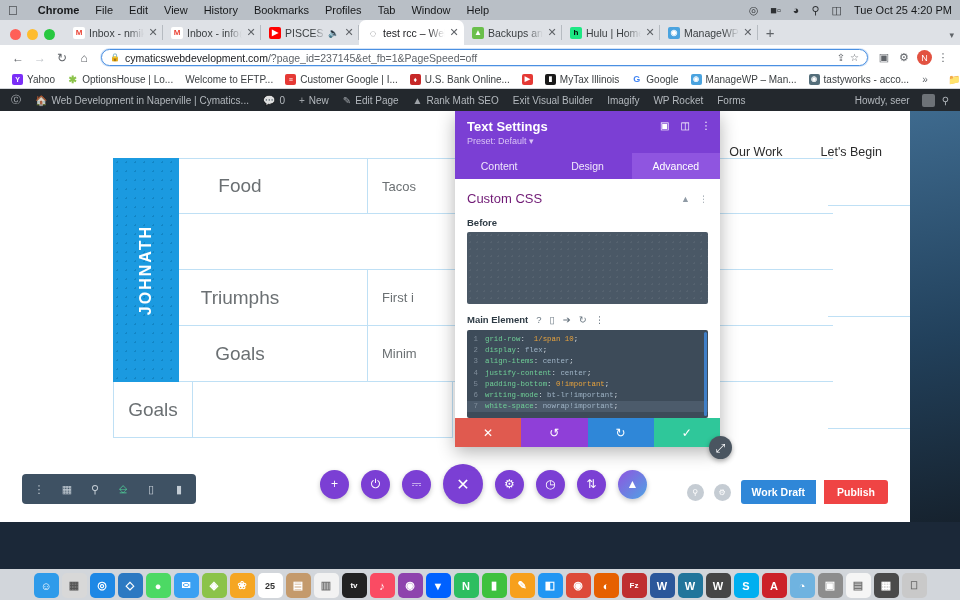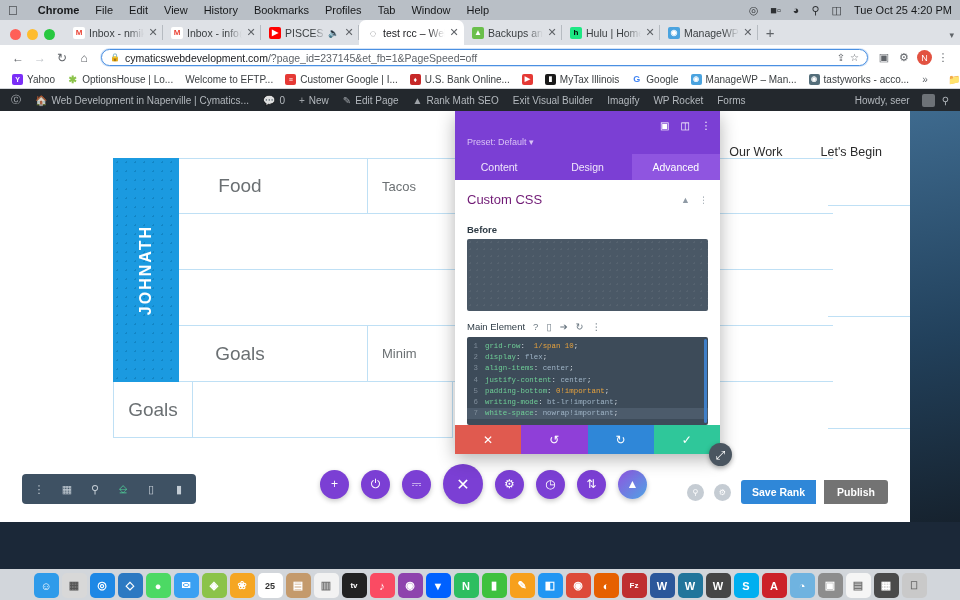--- a/index.html
+++ b/index.html
@@ -168,40 +168,40 @@
     background:linear-gradient(170deg,#3e6a8e,#22415c 55%,#16222e);
   }
 
   
   .modal {
     position:absolute; left:455px; top:0; width:265px; z-index:40;
     box-shadow:0 5px 18px rgba(0,0,0,.3); border-radius:4px; overflow:visible;
   }
   .m-head { background:#7b3fd4; padding:8px 12px 7px; position:relative; }
   .m-title { color:#fff; font-size:13px; font-weight:bold; }
-  .m-preset { color:#d9c3f5; font-size:9px; margin-top:18px; }
+  .m-preset { color:#d9c3f5; font-size:9px; margin-top:2px; }
   .m-hicons { position:absolute; right:9px; top:9px; display:flex; gap:11px;
     color:#fff; font-size:10px; align-items:center; }
   .m-tabs { display:flex; background:#7b3fd4; }
   .m-tab {
     flex:1; text-align:center; padding:7px 0; font-size:10.5px; color:#f0e7fb;
   }
   .m-tab.active { background:#8f55e0; color:#fff; }
   .m-body { background:#fff; padding:12px 12px 0; }
   .cssrow { display:flex; align-items:center; }
   .csstitle { color:#701a75; font-size:13px; flex:1; }
   .cssicons { display:flex; gap:9px; color:#8f9aa5; font-size:9px; }
-  .flabel { font-size:9.5px; color:#2e3b45; font-weight:bold; margin:17px 0 4px; }
+  .flabel { font-size:9.5px; color:#2e3b45; font-weight:bold; margin:11px 0 4px; }
   .codebox-empty {
     height:72px; background:#4a5866; border-radius:2px;
     background-image:radial-gradient(rgba(255,255,255,.06) 1px, transparent 1px);
     background-size:7px 7px;
   }
   .mainel-row { display:flex; align-items:center; gap:8px; margin:10px 0 5px; }
-  .mainel-row .lbl { font-size:9.5px; color:#2e3b45; font-weight:normal; }
+  .mainel-row .lbl { font-size:9.5px; color:#2e3b45; font-weight:bold; }
   .mainel-row .ic { font-size:9.5px; color:#6b7882; }
   .editor {
     height:88px; background:#3d4b59; border-radius:2px; overflow:hidden;
     position:relative; font-family:"Liberation Mono", monospace;
     padding:4px 0 0 0;
   }
   .cline { display:flex; font-size:7.4px; line-height:11.2px; padding:0 4px; }
   .cline.sel { background:#4c5b6b; }
   .gut { width:14px; color:#7e8c99; text-align:right; padding-right:7px; flex:0 0 14px; }
   .ctxt { white-space:nowrap; }
@@ -251,21 +251,21 @@
     position:absolute; right:22px; bottom:18px; display:flex;
     align-items:center; gap:10px;
   }
   .rdot { width:17px; height:17px; border-radius:50%; background:#c5ccd3;
     color:#fff; font-size:8px; display:flex; align-items:center; justify-content:center; }
   .savebtn {
     background:#2f87d8; color:#fff; font-size:10.5px; padding:6px 11px;
     border-radius:3px 0 0 3px; font-weight:bold;
   }
   .pubbtn {
-    background:#737373; color:#fff; font-size:10.5px; padding:6px 13px;
+    background:#ef4444; color:#fff; font-size:10.5px; padding:6px 13px;
     border-radius:0 3px 3px 0; font-weight:bold; margin-left:-2px;
   }
 
   
   .dock {
     position:absolute; left:0; bottom:0; width:960px; height:31px;
     background:rgba(226,229,233,.92); display:flex; align-items:flex-end;
     justify-content:center; gap:3px; padding-bottom:2px;
   }
   .dicon { width:25px; height:25px; border-radius:5px;
@@ -457,20 +457,21 @@
       </div>
 
       <div class="grid-row first">
         <div class="cell-label">Food</div>
         <div class="cell-val">Tacos</div>
       </div>
       <div class="grid-row">
         <div class="cell-val">Marga</div>
       </div>
       <div class="grid-row">
+        <div class="cell-label">Triumphs</div>
         <div class="cell-val">First i</div>
       </div>
       <div class="grid-row">
         <div class="cell-label">Goals</div>
         <div class="cell-val">Minim</div>
       </div>
 
       <div class="lastrow">
         <div class="c1">Goals</div>
       </div>
@@ -480,20 +481,21 @@
         <div class="rp-box"></div>
         <div class="rp-box"></div>
       </div>
     </div>
   </div>
 
   <div class="wallpaper"></div>
 
   <div class="modal">
     <div class="m-head">
+      <div class="m-title">Text Settings</div>
       <div class="m-preset">
         <span>Preset: Default</span>
         <span>▾</span>
       </div>
       <div class="m-hicons">
         <span>▣</span>
         <span>◫</span>
         <span>⋮</span>
       </div>
     </div>
@@ -583,21 +585,21 @@
       <span class="cbtn big">✕</span>
       <span class="cbtn">⚙</span>
       <span class="cbtn">◷</span>
       <span class="cbtn">⇅</span>
       <span class="cbtn grad">▲</span>
     </div>
 
     <div class="rightdock">
       <span class="rdot">⚲</span>
       <span class="rdot">⚙</span>
-      <span class="savebtn">Save Rank</span>
+      <span class="savebtn">Work Draft</span>
       <span class="pubbtn">Publish</span>
     </div>
   </div>
 </div>
 
 <div class="dock">
   <span class="dicon" style="background:#2e9bea">☺</span>
   <span class="dicon" style="background:#d8d8d8;color:#555">▦</span>
   <span class="dicon" style="background:#1e88e5">◎</span>
   <span class="dicon" style="background:#2c79c2">◇</span>

